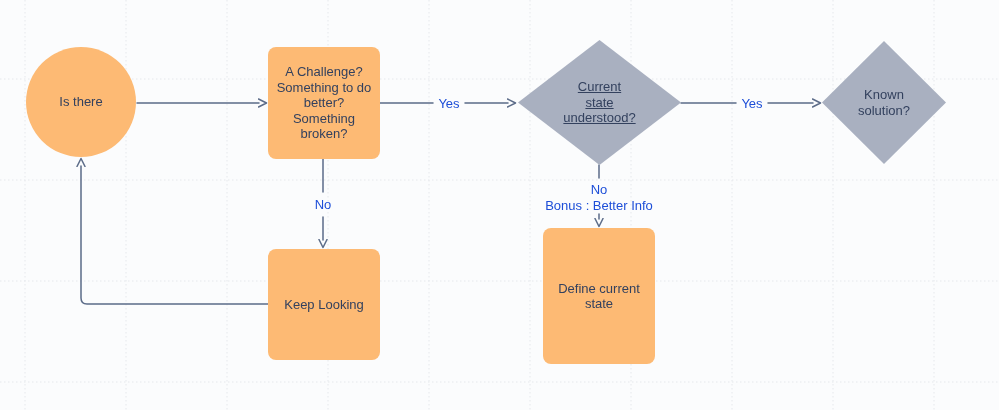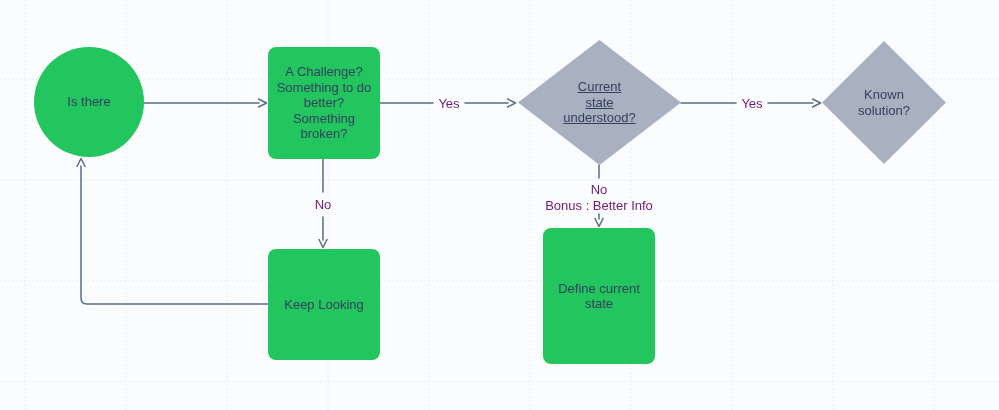--- a/index.html
+++ b/index.html
@@ -10,41 +10,41 @@
     overflow:hidden;
     font-family:"Liberation Sans", sans-serif;
   }
   #wires{position:absolute;left:0;top:0;z-index:1;}
   .node{
     position:absolute;z-index:2;
     display:flex;align-items:center;justify-content:center;
     text-align:center;
     color:#33415e;
     font-size:13px;line-height:15.5px;
-    background:#22c55e;
+    background:#fdba74;
   }
   .node .node-label{white-space:pre-line;}
   .rect{border-radius:8px;}
   .circle{border-radius:50%;}
   .diamond{
     background:transparent;
   }
   .diamond .diamond-fill{
     position:absolute;left:0;top:0;width:100%;height:100%;
     background:#a9b0c0;
     clip-path:polygon(50% 0, 100% 50%, 50% 100%, 0 50%);
   }
   .diamond .node-label{position:relative;}
   .edge-label{
     position:absolute;z-index:3;
-    color:#701a75;font-size:13px;line-height:15.5px;
+    color:#1d4ed8;font-size:13px;line-height:15.5px;
     text-align:center;white-space:pre-line;
   }
   
-  #node-is-there{left:34px;top:47px;width:110px;height:110px;}
+  #node-is-there{left:26px;top:47px;width:110px;height:110px;}
   #node-challenge{left:268px;top:47px;width:112px;height:112px;}
   #node-current-state{left:518px;top:40px;width:163px;height:125px;text-decoration:underline;}
   #node-known-solution{left:822px;top:41px;width:124px;height:123px;}
   #node-keep-looking{left:268px;top:249px;width:112px;height:111px;}
   #node-define-current-state{left:543px;top:228px;width:112px;height:136px;}
   
   #label-yes-1{left:428px;top:96px;width:42px;}
   #label-yes-2{left:731px;top:96px;width:42px;}
   #label-no-1{left:302px;top:197px;width:42px;}
   #label-no-bonus{left:517px;top:182px;width:164px;}

